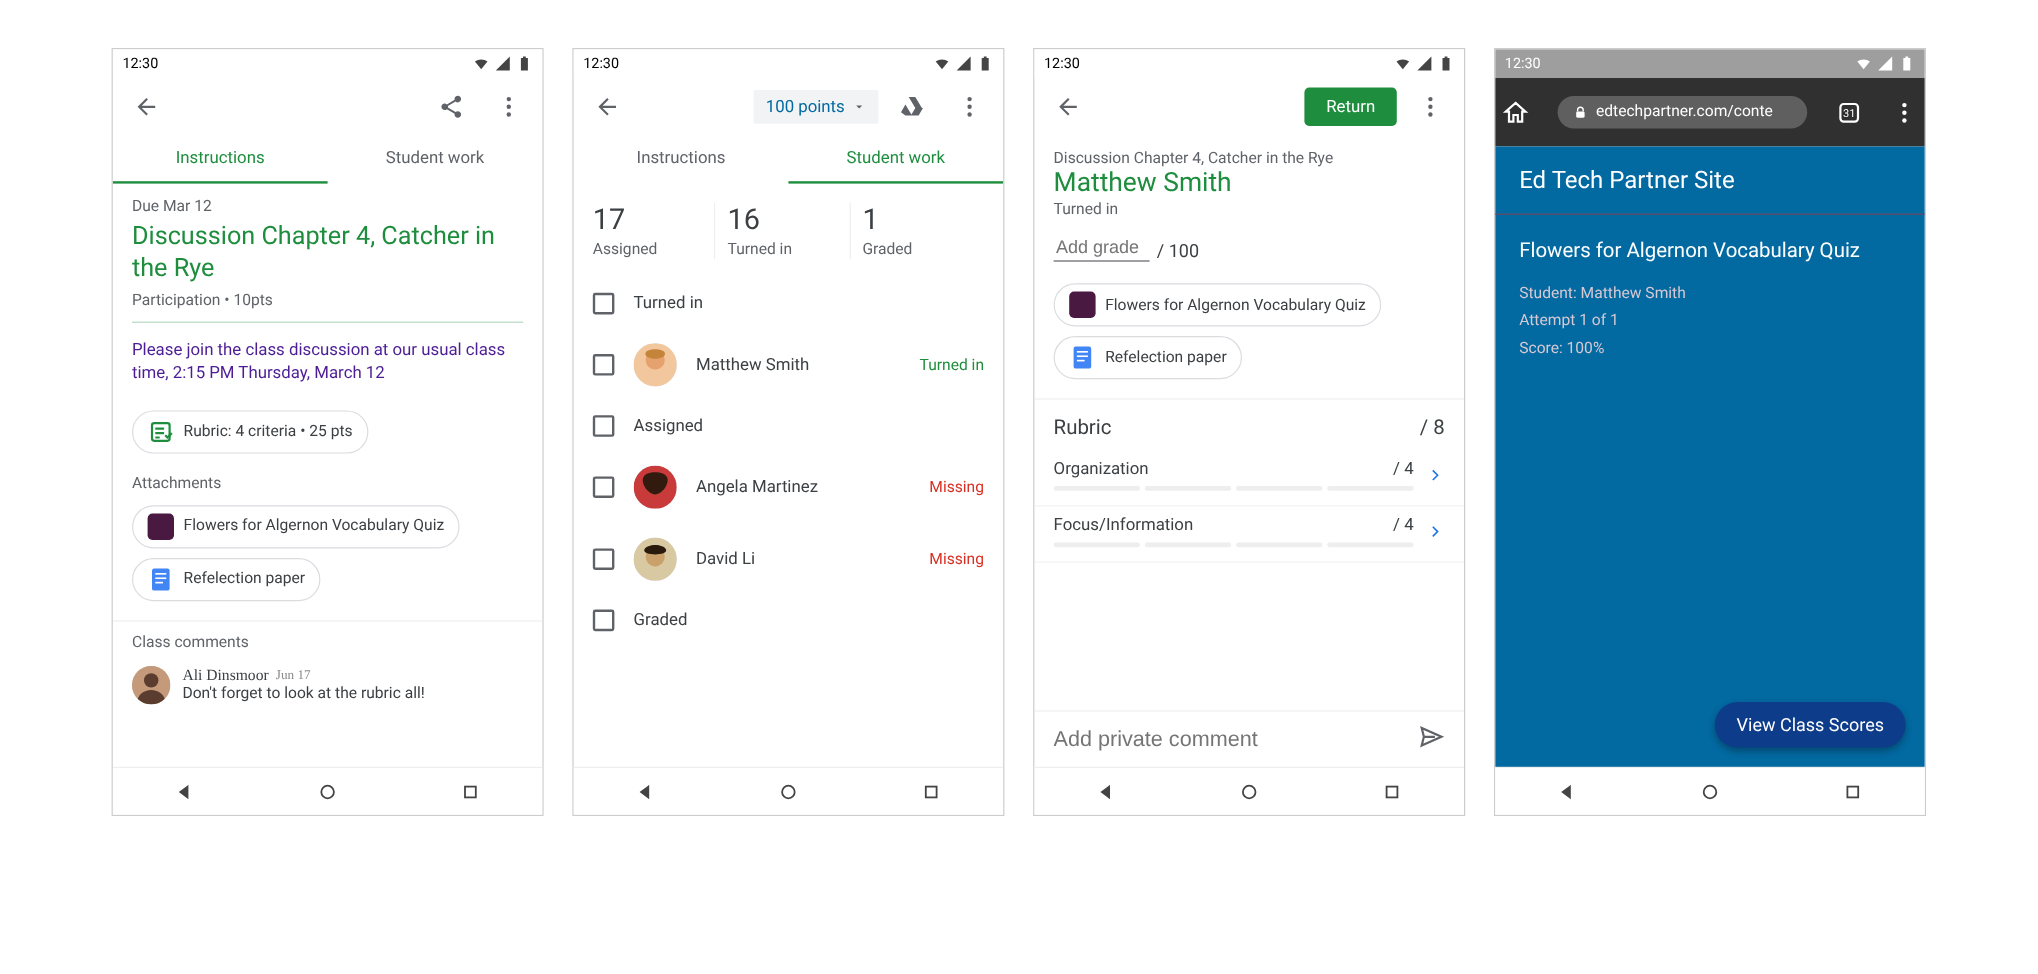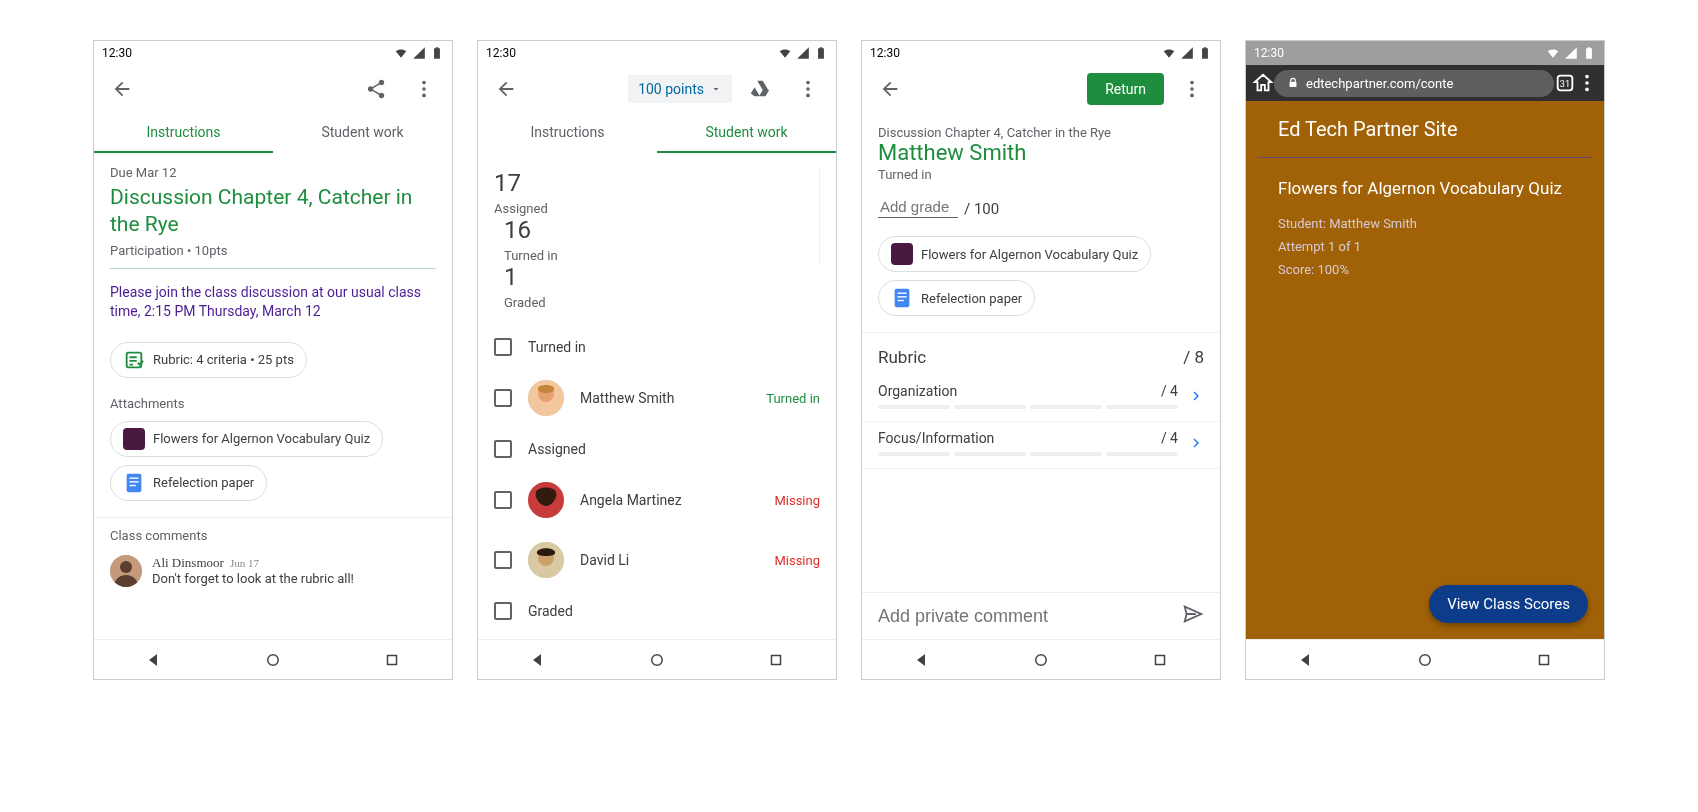--- a/index.html
+++ b/index.html
@@ -135,21 +135,20 @@
     background: #f1f3f4;
     padding: 6px 10px;
     font-size: 14px;
     color: #0369a1;
     cursor: pointer;
   }
   .stats {
     display: flex;
     padding: 16px;
     gap: 0;
-    flex-direction: column;
   }
   .stat {
     flex: 1;
     border-right: 1px solid #eee;
     padding-left:10px;
   }
   .stat:first-child{padding-left:0;}
   .stat:last-child { border-right: none; }
   .stat-num { font-size: 24px; font-weight: 400; color: #3c4043; }
   .stat-label { font-size: 13px; color: #5f6368; margin-top: 4px; }
@@ -250,46 +249,46 @@
   .comment-input {
     border: none;
     flex: 1;
     font-size: 18px;
     color: #a21caf;
     outline: none;
   }
 
   
   .browser-bar {
-    height: 36px;
+    height: 57px;
     background: #303030;
     display: flex;
     align-items: center;
     padding: 0 6px;
-    gap: 0;
+    gap: 24px;
     color: #fff;
     font-size: 14px;
   }
   .url-pill {
     flex: 1;
     background: #5f5f5f;
     border-radius: 20px;
     padding: 6px 12px;
     font-size: 13px;
     display: flex;
     align-items: center;
     gap: 6px;
     overflow: hidden;
     white-space: nowrap;
   }
   .partner-page {
     flex: 1;
-    background: #a16207;
+    background: #0369a1;
     color: #fff;
-    padding: 0 12px 20px;
+    padding: 0 0 20px;
     position: relative;
   }
   .partner-head {
     padding: 16px 20px;
     font-size: 20px;
     border-bottom: 1px solid #6a4965;
   }
   .partner-body {
     padding: 20px;
   }

